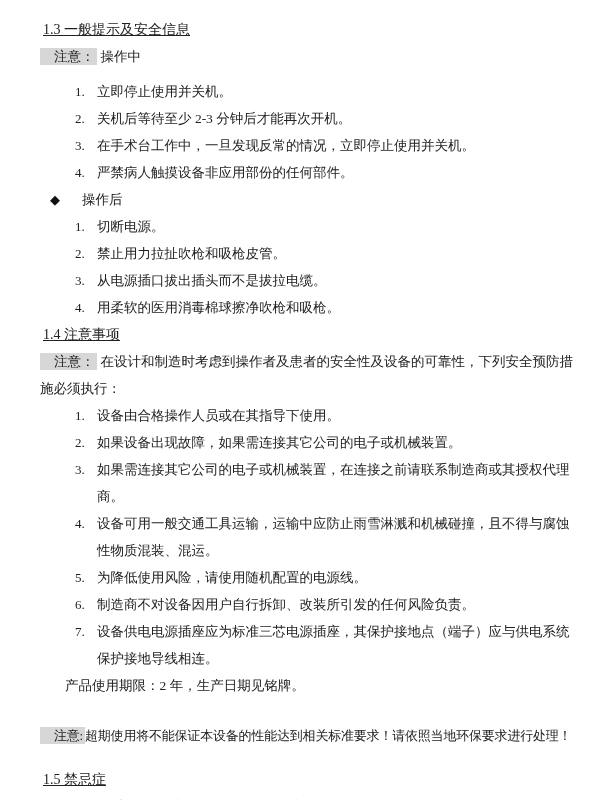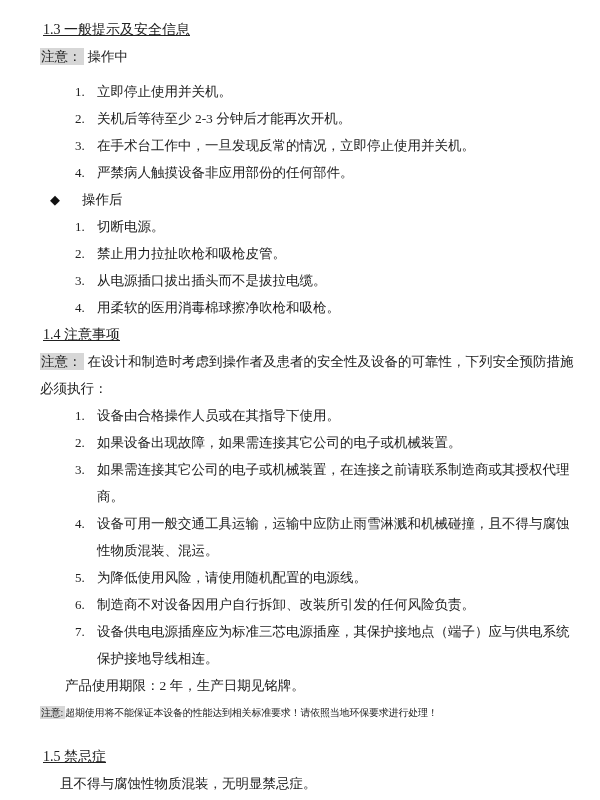--- a/index.html
+++ b/index.html
@@ -22,21 +22,21 @@
   }
   .heading {
     font-size: 14px;
     padding-left: 3px;
     white-space: nowrap;
     text-decoration: underline;
   }
   .line { white-space: nowrap; }
   .hl {
     background: #d7d7d7;
-    padding: 1px 2px 1px 1px;
+    padding: 1px 2px 1px 14px;
   }
   .notice-gap { margin-left: 4px; }
   .para-gap { margin-left: 4px; }
   .para { white-space: normal; }
   .list { padding-left: 35px; }
   .first-list { margin-top: 8px; }
   .li { display: flex; }
   .li .num {
     flex: none;
     width: 22px;
@@ -45,23 +45,24 @@
   .li .txt { flex: 1; }
   .bullet-line { padding-left: 10px; }
   .diamond {
     display: inline-block;
     font-size: 13px;
     margin-right: 22px;
     color: #111111;
   }
   .lifespan { padding-left: 25px; }
   .notice3 {
-    font-size: 10px;
+    font-size: 13px;
     letter-spacing: -0.2px;
     white-space: nowrap;
+    margin-top: 23px;
   }
   .mt-lg { margin-top: 17px; }
   .body-indent { padding-left: 20px; }
 </style>
 </head>
 <body>
 
 <div class="page">
 
   <div class="heading">1.3 一般提示及安全信息</div>

